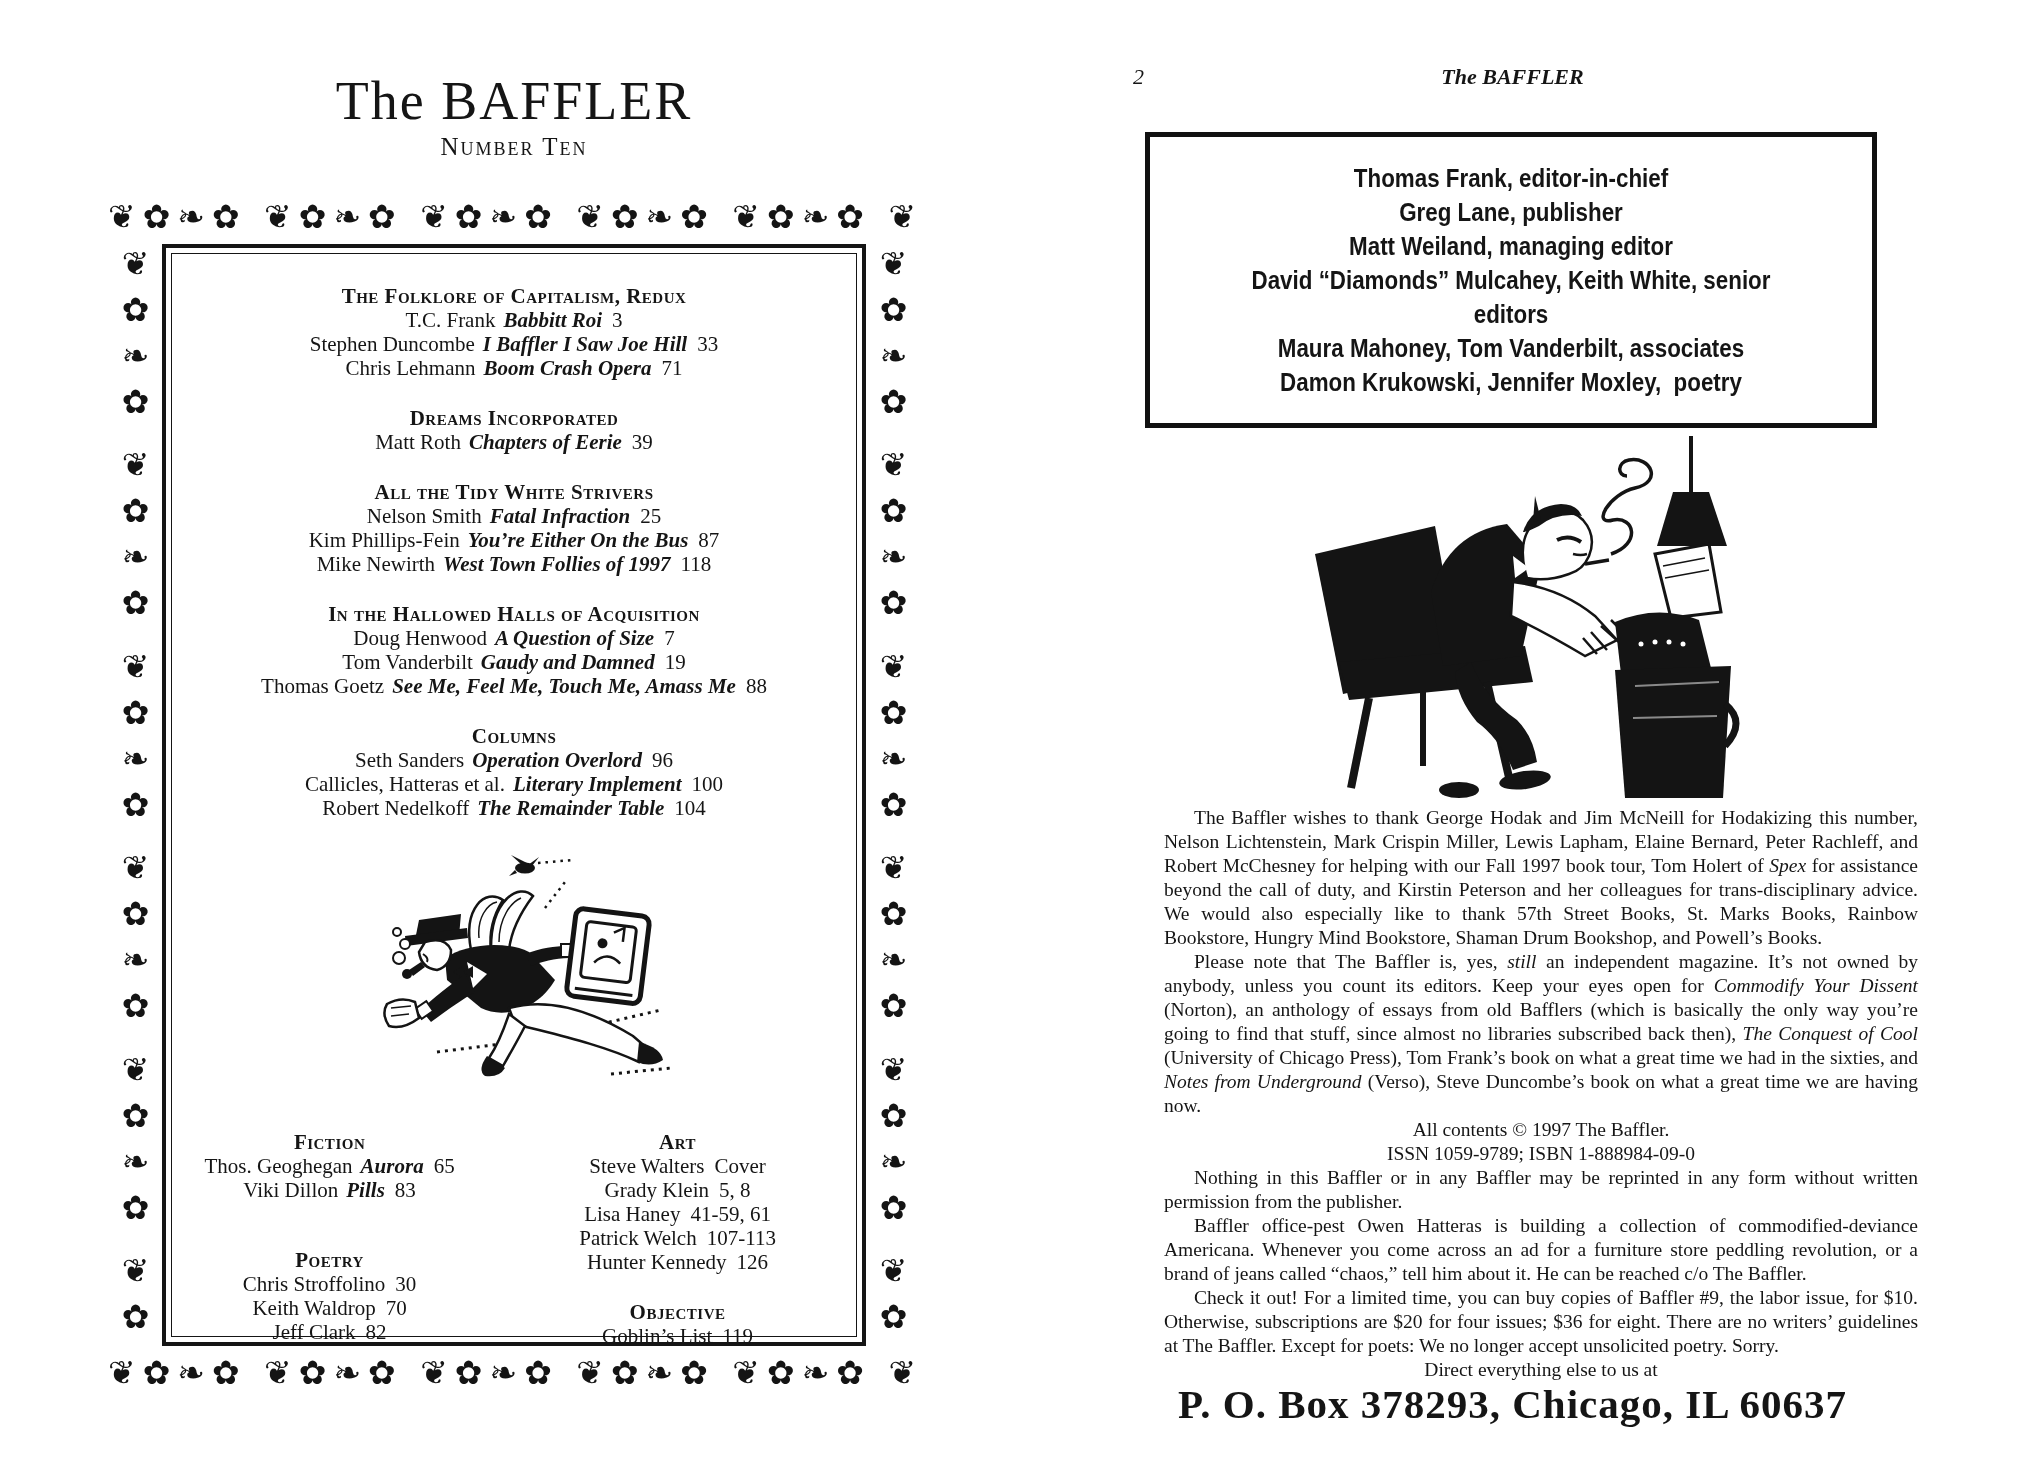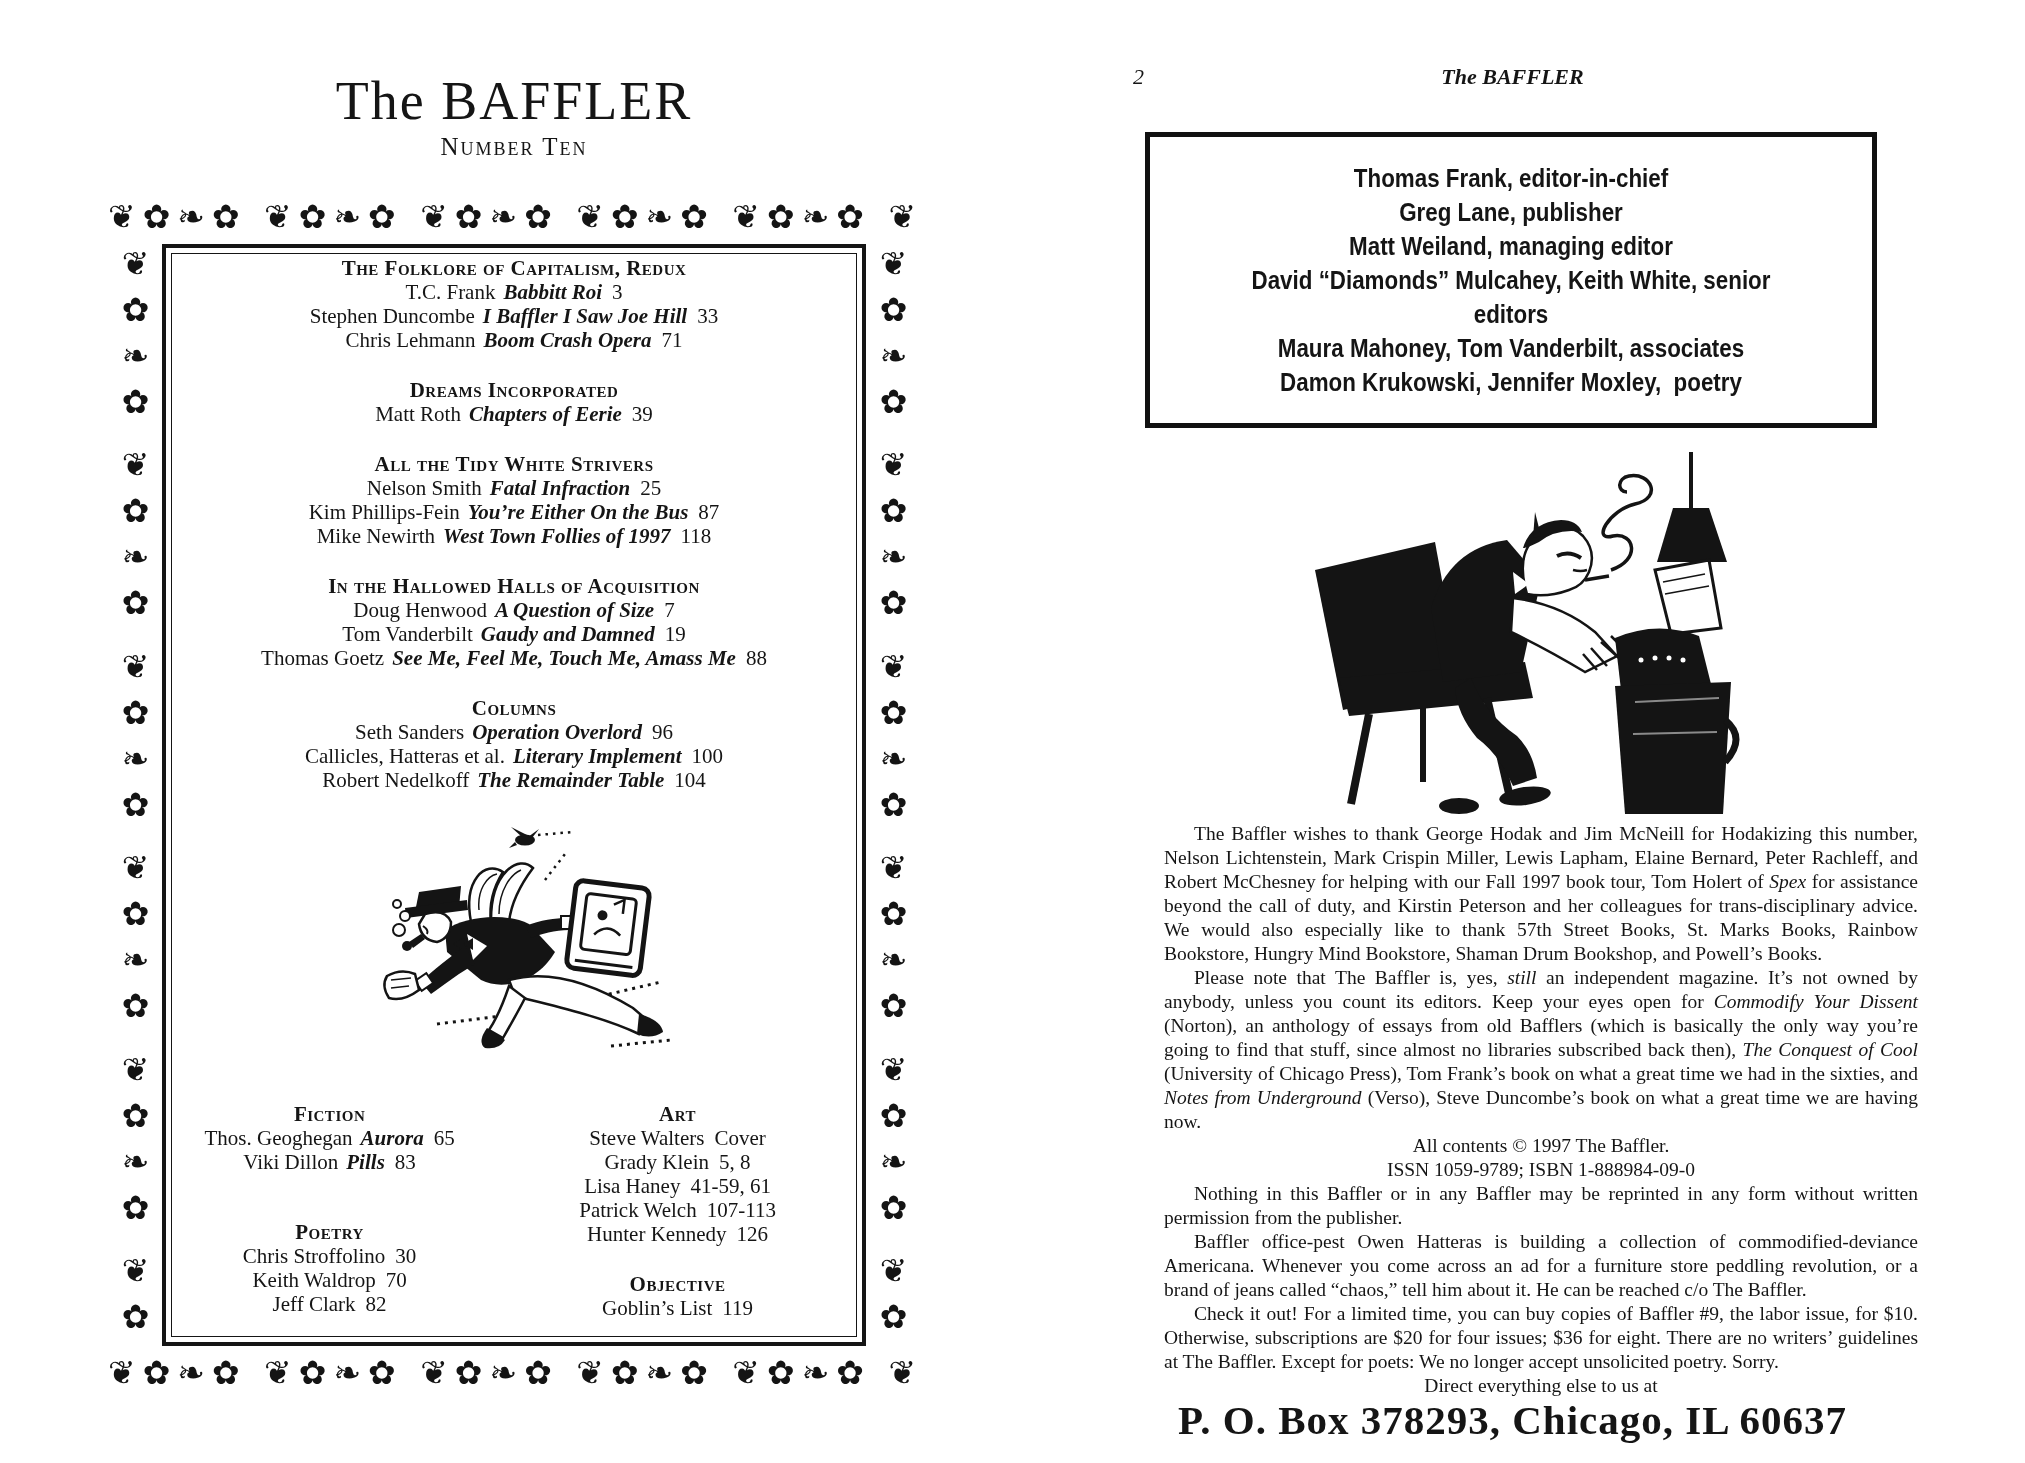--- a/index.html
+++ b/index.html
@@ -29,21 +29,21 @@
     font-size:33px; letter-spacing:7px; white-space:nowrap;
   }
   .orn-top    { top:0; left:0; right:0; height:54px; line-height:54px; }
   .orn-bottom { bottom:0; left:0; right:0; height:54px; line-height:54px; }
   .orn-left   { top:54px; bottom:54px; left:0; width:54px; writing-mode:vertical-rl; line-height:54px; }
   .orn-right  { top:54px; bottom:54px; right:0; width:54px; writing-mode:vertical-rl; line-height:54px; }
   .inner-box {
     position:absolute; top:54px; left:54px; right:54px; bottom:54px;
     background:#fff; border:4px solid #151515;
     outline:1px solid #151515; outline-offset:-10px;
-    padding-top:8px;
+    padding-top:36px;
   }
   .toc-heading {
     font-weight:bold; font-variant:small-caps;
     font-size:21px; line-height:24px; letter-spacing:0.5px;
     text-align:center;
   }
   .toc-entry { font-size:21px; line-height:24px; text-align:center; }
   .toc-title { font-weight:bold; font-style:italic; margin-left:8px;text-align:center; }
   .toc-pages { margin-left:10px; }
   .toc-section { margin-bottom:26px; }
@@ -54,21 +54,21 @@
   .bcol-right { width:53%; }
   .bcol-left .toc-section + .toc-section  { margin-top:46px; }
   .bcol-right .toc-section + .toc-section { }
 
   
   .right-page { position:absolute; left:1090px; top:58px; width:845px; }
   .rp-header { position:relative; height:30px; }
   .rp-pagenum { position:absolute; left:43px; top:6px; font-style:italic; font-size:22px; }
   .rp-runhead { text-align:center; font-style:italic; font-weight:bold; font-size:22px; padding-top:6px; }
   .masthead-box {
-    margin:44px 0 16px 55px; width:732px;
+    margin:44px 0 0 55px; width:732px;
     border:5px solid #111; background:#fff;
     padding:24px 20px 24px;
   }
   .masthead-line {
     text-align:center; white-space:pre-wrap;
     font-family:"Liberation Sans", sans-serif; font-weight:bold;
     font-size:26px; line-height:34px;
     transform:scaleX(0.86); transform-origin:50% 50%;
   }
   .rp-illustration { height:378px; text-align:center; padding-top:8px; }

